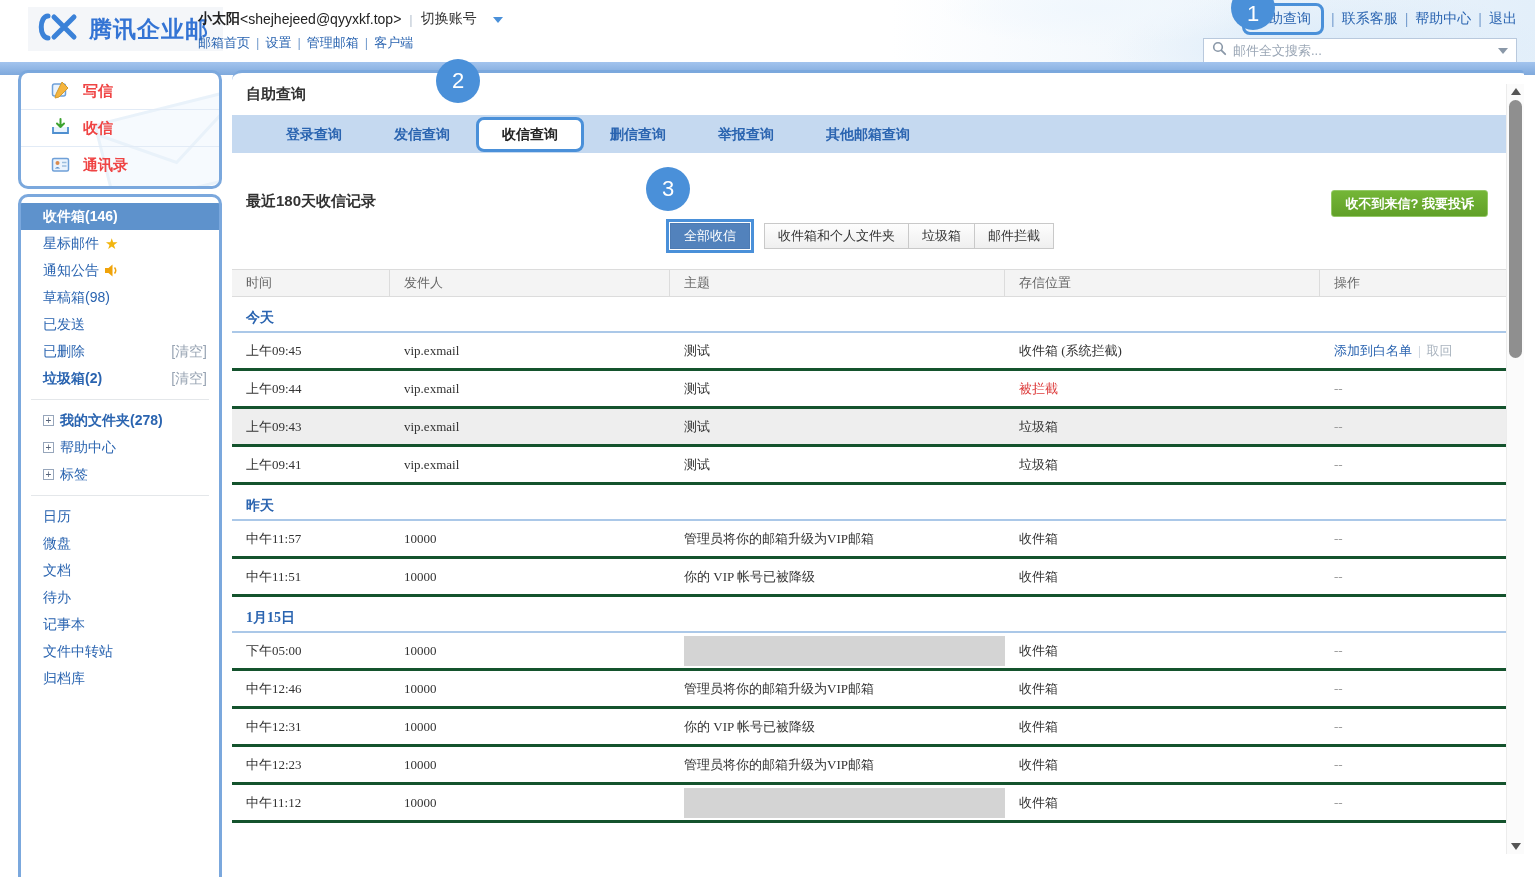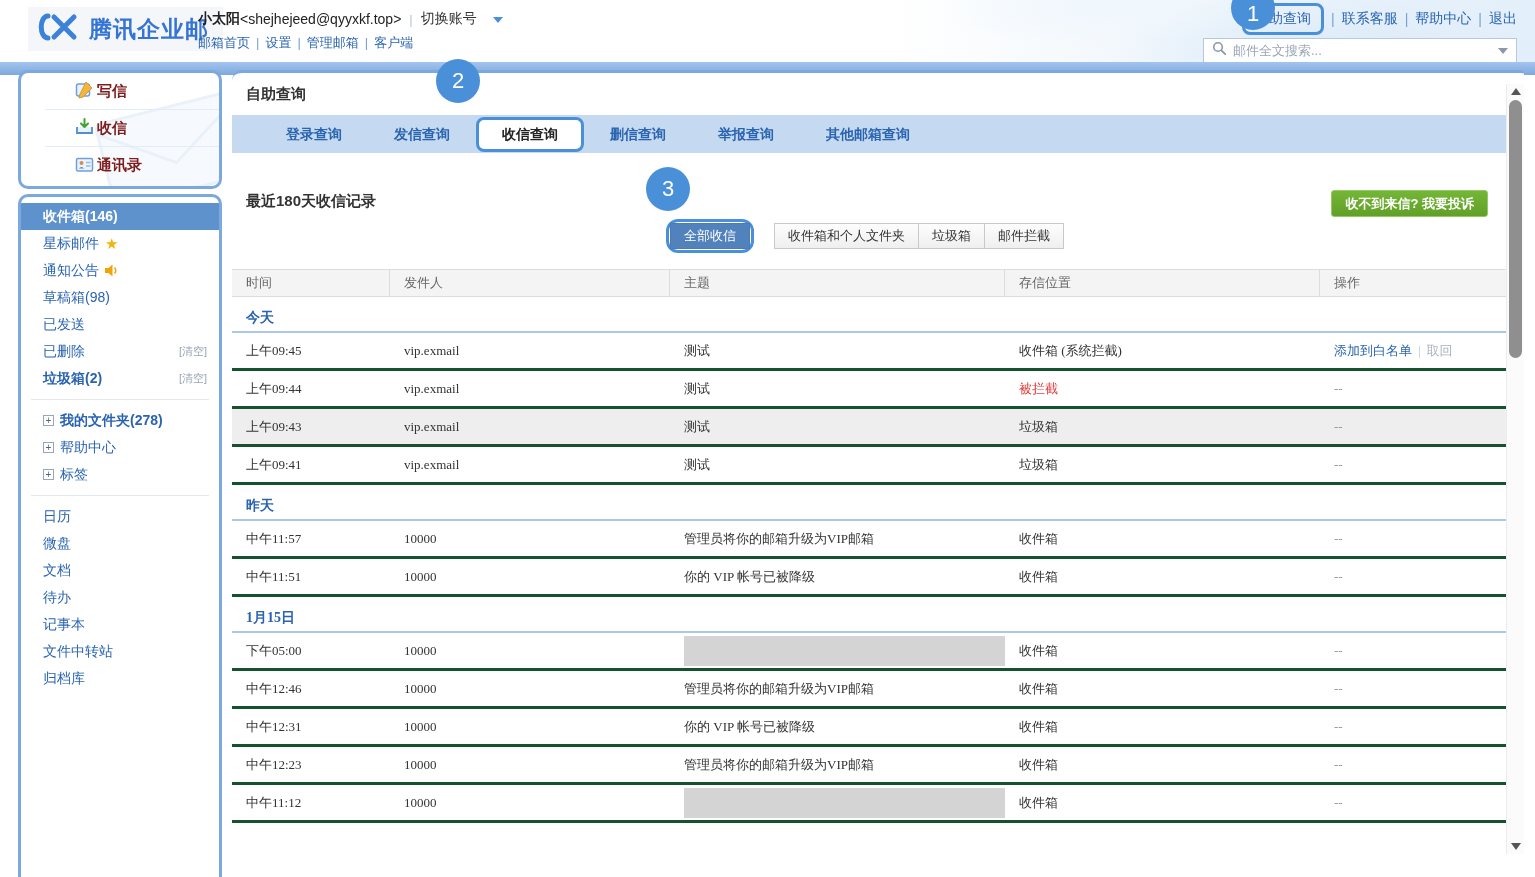--- a/index.html
+++ b/index.html
@@ -34,45 +34,45 @@
   .search-box { position:absolute; top:38px; right:18px; width:314px; height:25px; border:1px solid #b9c9dd; background:#fff; display:flex; align-items:center; padding:0 8px; gap:6px; }
   .search-input { flex:1; border:none; outline:none; font-size:13px; color:#333; background:transparent; font-family:inherit; }
   .search-input::placeholder { color:#9aa6b5; }
   .search-caret { width:0; height:0; border-left:5px solid transparent; border-right:5px solid transparent; border-top:6px solid #8a98a8; cursor:pointer; }
 
   .band { position:absolute; top:62px; left:0; width:1535px; height:13px; background:linear-gradient(180deg,#a3c4ee,#7fa9dc); }
 
   
   .compose-panel { position:absolute; left:18px; top:70px; width:204px; height:119px; border:3px solid #7ba8dd; border-radius:10px; background:#fff; overflow:hidden; }
   .envelope-mark { position:absolute; right:-28px; top:14px; transform:rotate(-14deg); opacity:.6; z-index:0; }
-  .compose-item { position:relative; z-index:1; height:37px; display:flex; align-items:center; gap:3px; padding-left:30px; border-bottom:1px solid #e2ebf6; font-size:15px; font-weight:bold; color:#7f1d1d; cursor:pointer;margin-left:24px; }
+  .compose-item { position:relative; z-index:1; height:37px; display:flex; align-items:center; gap:13px; padding-left:30px; border-bottom:1px solid #e2ebf6; font-size:15px; font-weight:bold; color:#ef4444; cursor:pointer; }
   .compose-item:last-child { border-bottom:none; }
 
   .folders-panel { position:absolute; left:18px; top:194px; width:204px; height:809px; border:3px solid #7ba8dd; border-radius:10px; background:#fff; padding-top:6px; overflow:hidden; }
   .f-item { height:27px; line-height:27px; padding:0 12px 0 22px; font-size:14px; color:#2a64b0; display:flex; justify-content:space-between; align-items:center; cursor:pointer; white-space:nowrap; }
   .f-item.bold .f-label { font-weight:bold; }
   .f-item.selected { background:#5e92cc; color:#fff; }
   .f-item.selected .f-label { font-weight:bold; }
   .f-left { display:flex; align-items:center; gap:6px; }
   .star-ic { color:#f2b50f; font-size:15px; line-height:1; }
-  .f-action { color:#98a4b3; font-size:11px; }
+  .f-action { color:#98a4b3; font-size:14px; }
   .f-divider { height:1px; background:#e4e7ea; margin:7px 10px; }
   .tree-box { display:inline-block; width:11px; height:11px; border:1px solid #97a6bb; color:#55637a; font-size:10px; line-height:9px; text-align:center; background:#fff; }
 
   
   .main-panel { position:absolute; left:232px; top:70px; width:1292px; height:807px; background:#fff; border-top:3px solid #7ba8dd; border-radius:10px 4px 0 0; }
   .main-title { position:absolute; left:14px; top:12px; font-size:15px; font-weight:bold; color:#333; }
   .tabbar { position:absolute; left:0; top:42px; width:100%; height:38px; background:#c5d9f0; display:flex; align-items:center; padding-left:28px; }
   .tab { width:108px; text-align:center; font-size:14px; font-weight:bold; color:#2a64b0; height:38px; line-height:38px; cursor:pointer; }
   .tab.wide { width:136px; }
   .tab.active { background:#fff; color:#222; border:3px solid #4a90d9; border-radius:8px; height:35px; line-height:29px; }
   .section-title { position:absolute; left:14px; top:119px; font-size:15px; font-weight:bold; color:#333; }
   .complain-btn { position:absolute; right:36px; top:117px; height:27px; line-height:25px; padding:0 13px; background:linear-gradient(#74b637,#61a028); border:1px solid #94c966; border-radius:3px; color:#fff; font-size:13px; font-weight:bold; cursor:pointer; white-space:nowrap; }
   .filterbar { position:absolute; left:434px; top:146px; display:flex; align-items:center; }
-  .ann-wrap { display:inline-flex; border:3px solid #4a90d9; border-radius:12px; padding:1px; margin-right:20px; background:#fff; }
+  .ann-wrap { display:inline-flex; border:3px solid #4a90d9; border-radius:0; padding:1px; margin-right:10px; background:#fff; }
   .fbtn { height:26px; line-height:24px; padding:0 13px; font-size:13px; color:#333; border:1px solid #c9c9c9; background:linear-gradient(#fdfdfd,#efefef); cursor:pointer; margin-left:-1px; white-space:nowrap; }
   .fbtn.first { margin-left:0; }
   .fbtn.active { background:#5282bc; color:#fff; border-color:#4d7bb3; margin:0; }
 
   
   .table-head { position:absolute; left:0; top:196px; width:1274px; height:28px; background:#f4f4f4; border-top:1px solid #dcdcdc; border-bottom:1px solid #dcdcdc; display:flex; font-size:13px; color:#666; }
   .th { line-height:26px; padding-left:14px; border-right:1px solid #dcdcdc; }
   .th:last-child { border-right:none; }
   .c-time { width:158px; } .c-sender { width:280px; } .c-subject { width:335px; } .c-loc { width:315px; } .c-ops { width:186px; }
   .table-body { position:absolute; left:0; top:224px; width:1274px;font-family:Liberation Serif, serif; }

